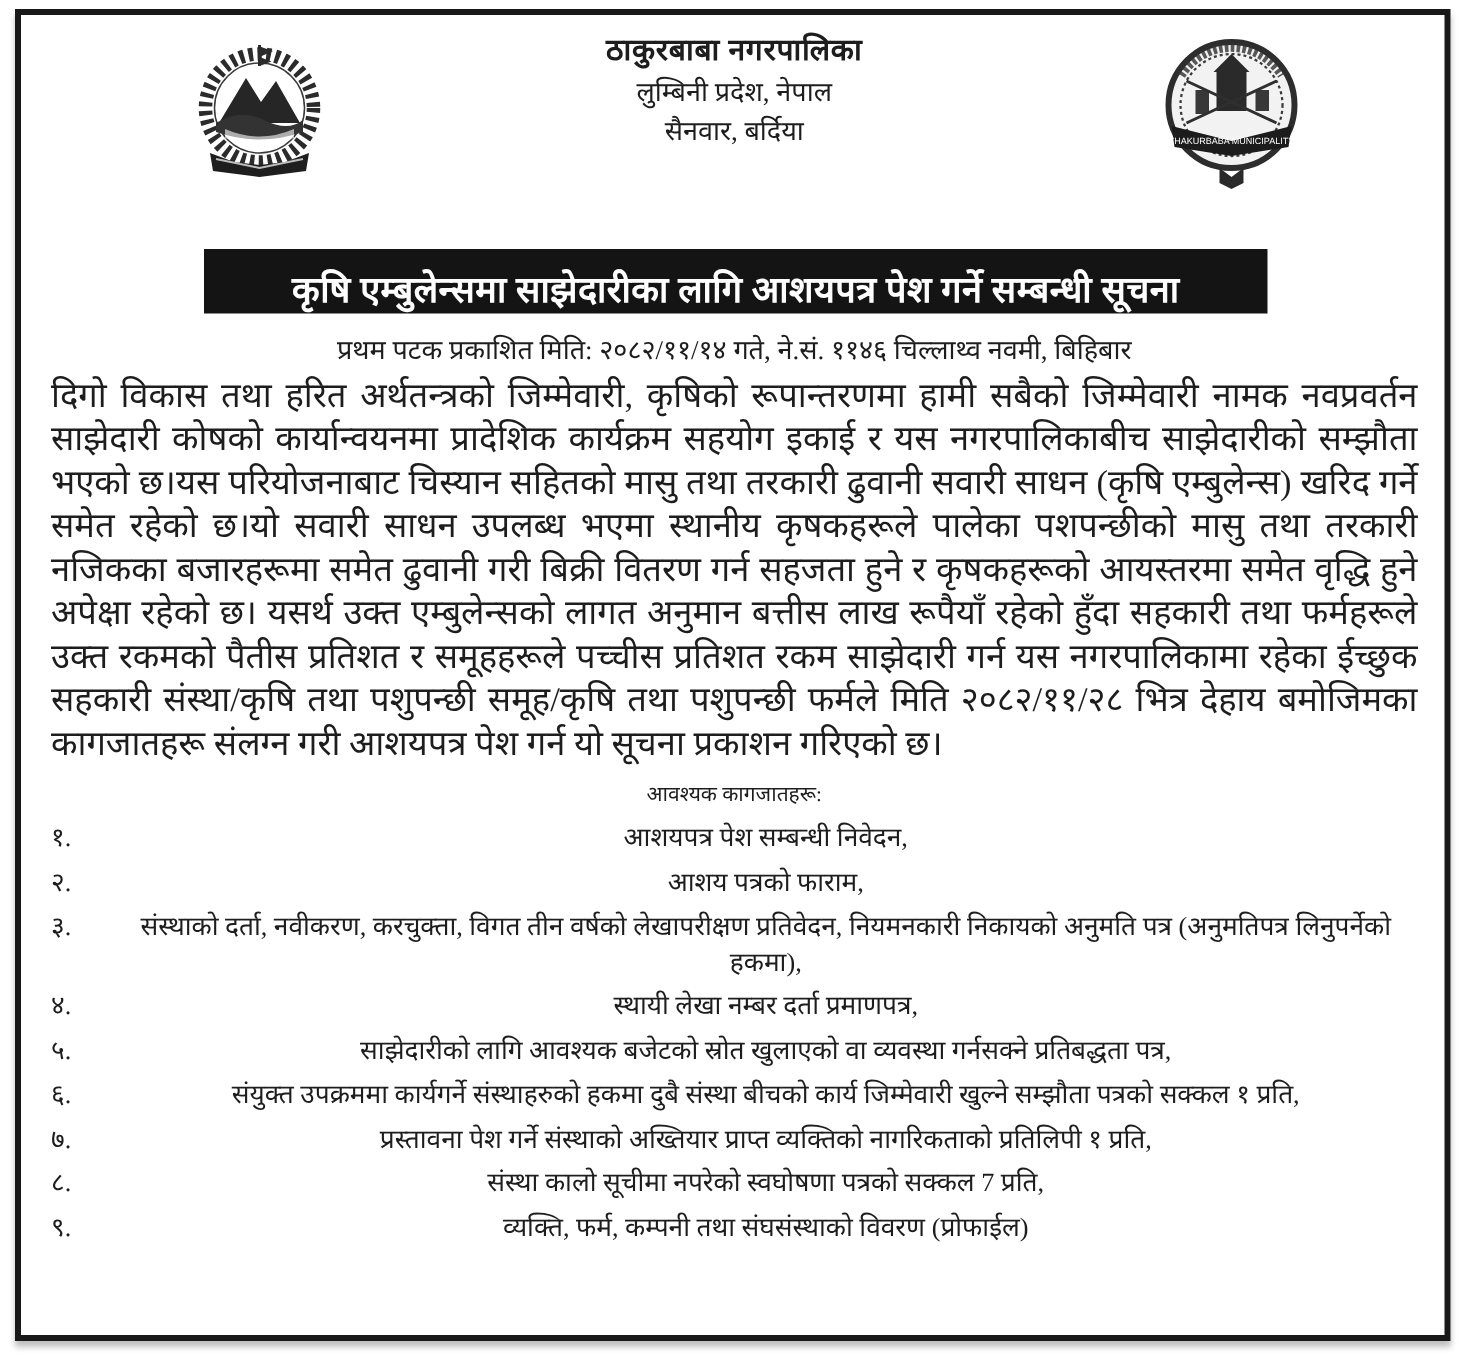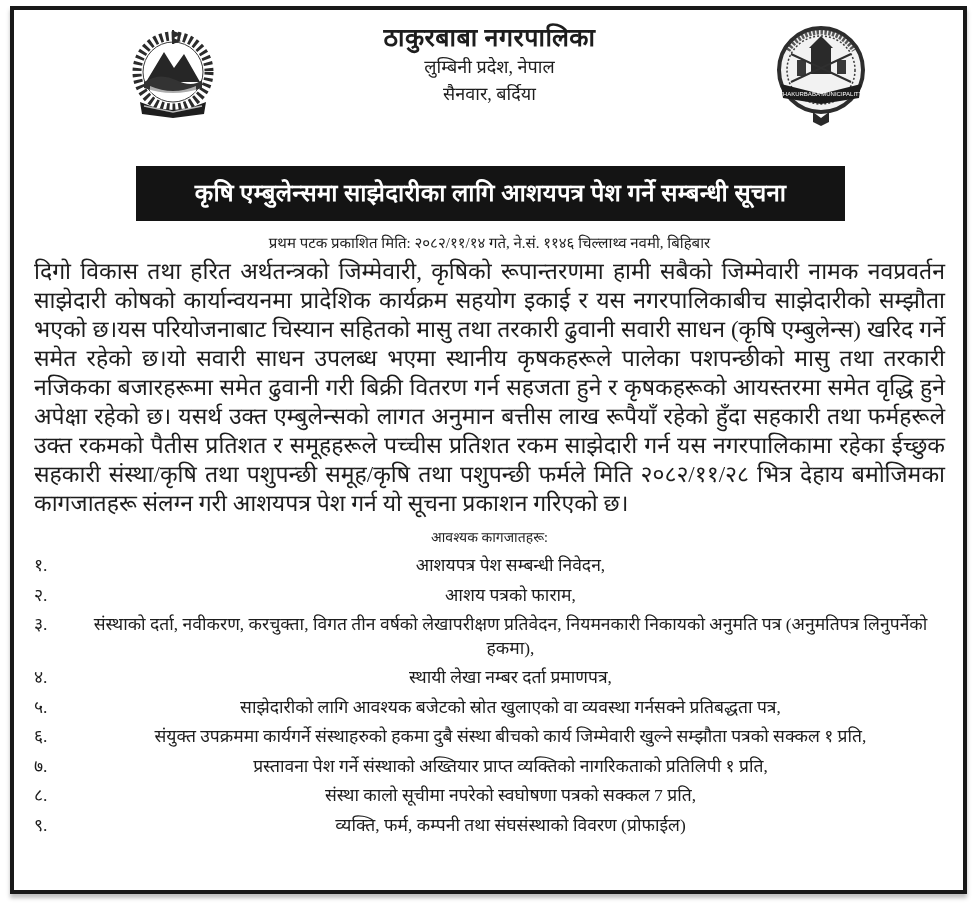--- a/index.html
+++ b/index.html
@@ -11,28 +11,28 @@
   .frame {
     position:absolute; left:10px; top:6px; width:957px; height:888px;
     box-sizing:border-box; border:4px solid #191919; background:#fff;
     padding:10px 18px 0 20px;
     box-shadow:0 4px 4px rgba(0,0,0,0.25);
   }
   .header { position:relative; height:136px; }
   .emblem-left  { position:absolute; left:86px;  top:4px; width:106px; height:102px; }
   .emblem-right { position:absolute; right:76px; top:0px; width:96px;  height:108px; }
   .header-center { text-align:center; padding-top:2px; }
-  .org-name, .office-name { font-size:25px; font-weight:bold; line-height:1.28; letter-spacing:0.5px; }
+  .org-name, .office-name { font-size:20px; font-weight:bold; line-height:1.28; letter-spacing:0.5px; }
   .addr { font-size:18px; line-height:1.48; }
   .banner {
     margin:10px 100px 0 102px; background:#141414; color:#ffffff;
-    text-align:center; font-size:24px; font-weight:bold; padding:9px 4px 13px;
+    text-align:center; font-size:24px; font-weight:bold; padding:9px 4px 1px;
     letter-spacing:0.3px;
   }
-  .pub-line { text-align:center; font-size:15px; margin-top:11px; }
+  .pub-line { text-align:center; font-size:18px; margin-top:11px; }
   .body-par { margin-top:5px; font-size:23px; line-height:29px; text-align:justify; }
   .doc-heading { margin-top:9px; font-size:14px; font-weight:normal;text-align:center; }
   .doc-list { margin-top:8px; }
   .doc-item { display:flex; margin-bottom:6px; font-size:17.5px; line-height:23.5px; }
   .doc-num { flex:0 0 46px; }
   .doc-text { flex:1; padding-right:4px; text-align:center; }
   svg text { font-family:"Liberation Sans","DejaVu Sans",sans-serif; }
 </style>
 </head>
 <body>

